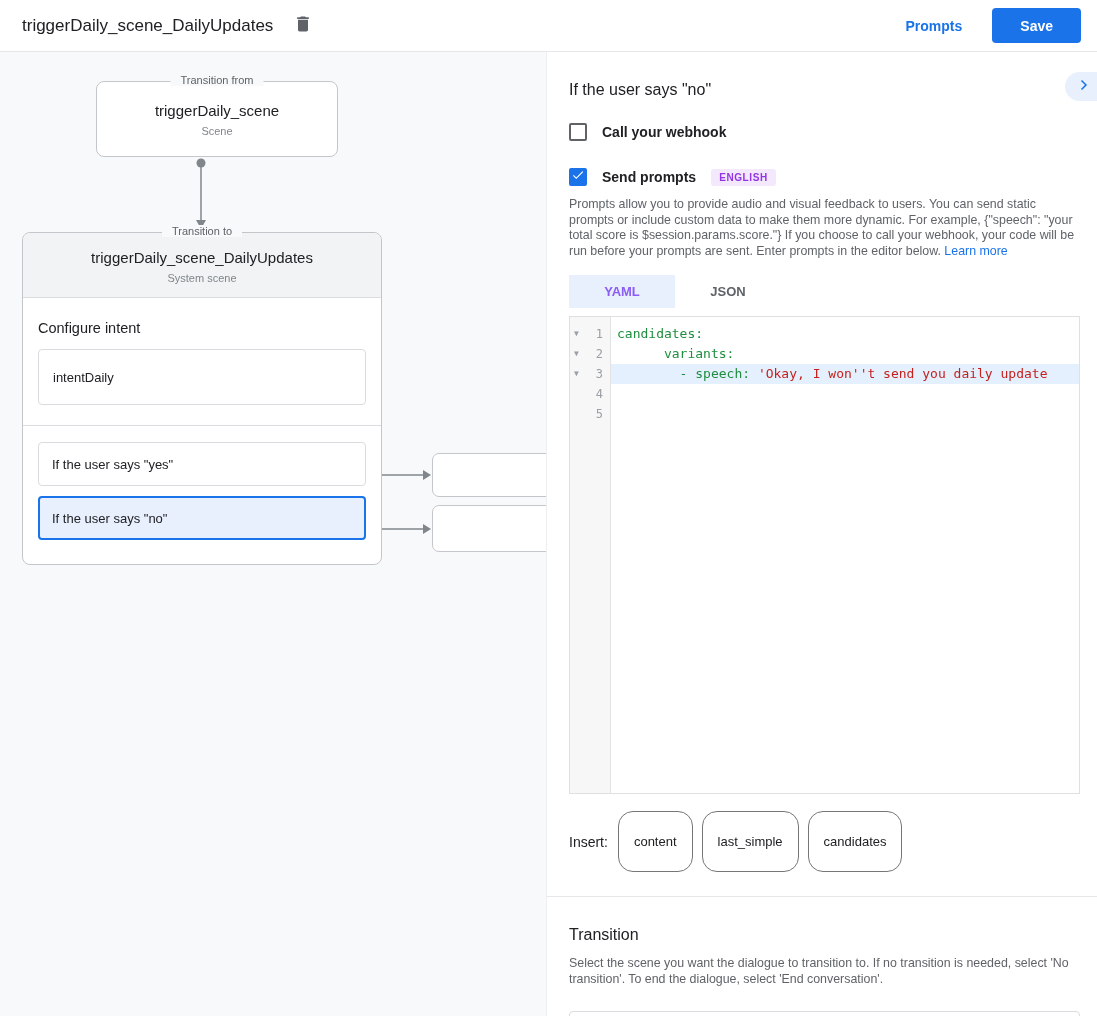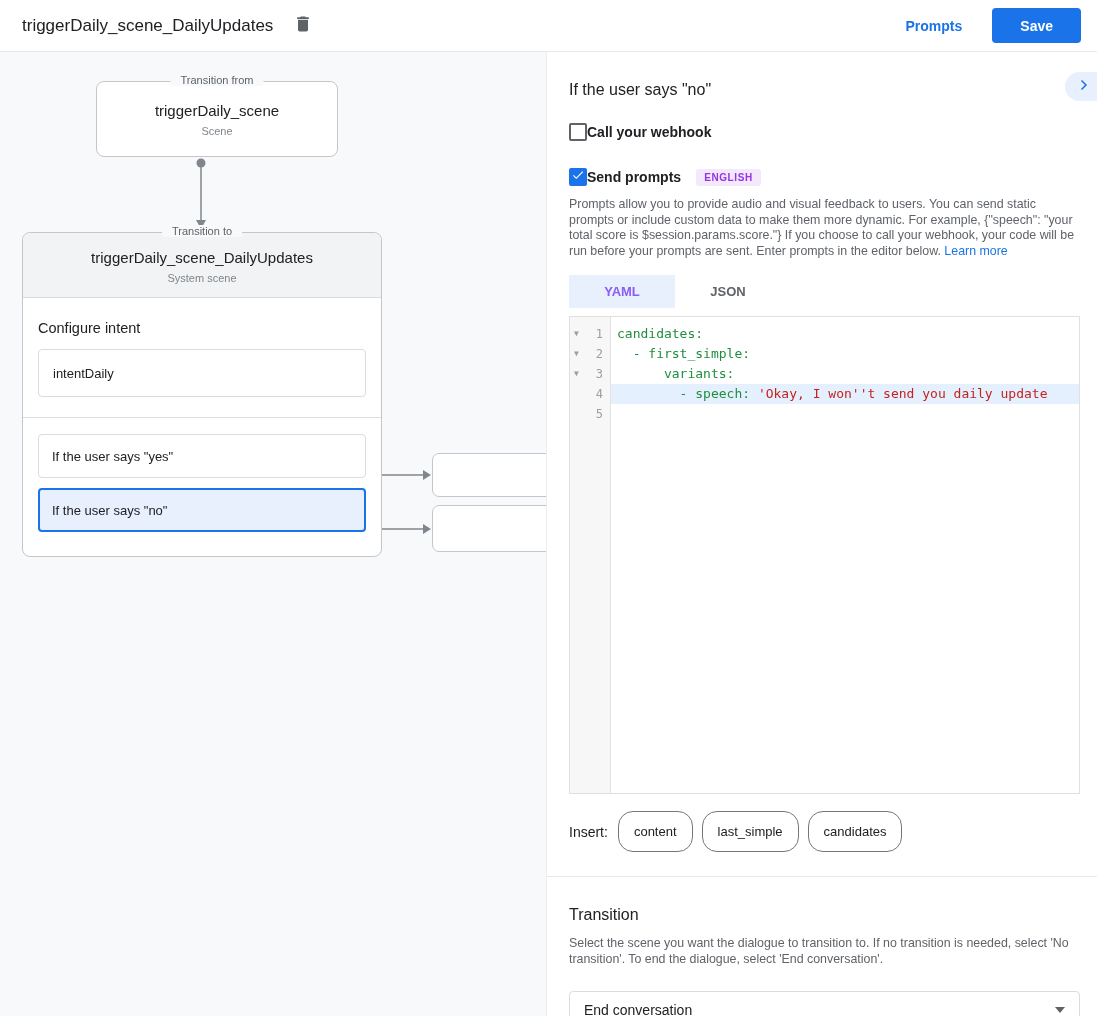--- a/index.html
+++ b/index.html
@@ -30,21 +30,21 @@
   .from-box { left:96px; top:29px; width:242px; height:76px; text-align:center; }
   .from-box .box-title { margin-top:20px; font-size:15px; }
   .box-subtitle { margin-top:6px; font-size:11px; color:#80868b; }
 
   .to-box { left:22px; top:180px; width:360px; }
   .to-header { background:#f1f3f4; border-bottom:1px solid #dadce0; border-radius:8px 8px 0 0;
     text-align:center; padding:16px 8px 13px; }
   .to-header .box-title { font-size:15px; }
   .to-body { padding:22px 15px 14px; }
   .section-label { font-size:14.5px; color:#202124; margin-bottom:13px; }
-  .intent-box { border:1px solid #dadce0; border-radius:4px; height:48px; display:flex;
+  .intent-box { border:1px solid #dadce0; border-radius:4px; height:56px; display:flex;
     align-items:center; padding:0 14px; font-size:13px; margin-bottom:20px; background:#fff; }
   .to-divider { border-top:1px solid #dadce0; margin:0 -15px 16px; }
   .condition { border:1px solid #dadce0; border-radius:4px; height:44px; display:flex;
     align-items:center; padding:0 13px; font-size:13px; margin-bottom:10px; background:#fff; }
   .condition.selected { background:#e8f0fe; border:2px solid #1a73e8; padding:0 12px; }
 
   .target-box { position:absolute; left:432px; width:140px; background:#fff;
     border:1px solid #c3c7cb; border-radius:7px; }
   .connectors { position:absolute; left:0; top:0; pointer-events:none; }
 
@@ -52,21 +52,21 @@
   .panel-title { margin-top:29px; font-size:16px; color:#202124; }
   .expand-pill { position:absolute; right:0; top:20px; width:32px; height:29px; background:#e8f0fe;
     border:none; border-radius:16px 0 0 16px; cursor:pointer; display:flex; align-items:center;
     justify-content:center; padding-left:4px; }
   .cb-row { display:flex; align-items:center; }
   .cb-row.webhook { margin-top:24px; }
   .cb-row.prompts { margin-top:27px; }
   .cb { width:18px; height:18px; border:2px solid #5f6368; border-radius:2px; background:#fff;
     flex:none; cursor:pointer; }
   .cb.checked { background:#1a73e8; border-color:#1a73e8; display:flex; align-items:center; justify-content:center; }
-  .cb-label { font-size:14px; font-weight:bold; color:#202124; }
+  .cb-label { margin-left:15px; font-size:14px; font-weight:bold; color:#202124; }
   .lang-badge { margin-left:15px; background:#f4e8fd; color:#9334e6; font-size:10px; font-weight:bold;
     letter-spacing:0.6px; padding:3px 8px; border-radius:3px; }
   .desc { margin-top:11px; font-size:12.4px; line-height:15.6px; color:#5f6368; max-width:515px; }
   .link { color:#1a73e8; text-decoration:none; cursor:pointer; }
 
   .tabs { margin-top:16px; display:flex; }
   .tab { width:106px; height:33px; display:flex; align-items:center; justify-content:center;
     font-size:13px; font-weight:bold; color:#5f6368; cursor:pointer; }
   .tab.active { background:#e8f0fe; color:#8b5cf6; }
 
@@ -78,21 +78,21 @@
   .fold { width:15px; padding-left:4px; font-size:8px; color:#9aa0a6; line-height:1; }
   .lnum { flex:1; text-align:right; padding-right:7px; font-size:12px; color:#9aa0a6; }
   .code { flex:1; padding-top:7px; overflow:hidden; }
   .code-row { height:20px; line-height:20px; white-space:pre; padding-left:6px; }
   .code-row.hl { background:#e4f0fd; }
   .c-key { color:#1e8e3e; }
   .c-str { color:#c5221f; }
 
   .insert-row { margin-top:17px; display:flex; align-items:center; }
   .insert-label { font-size:14px; color:#202124; margin-right:10px; }
-  .chip { border:1px solid #747775; border-radius:15px; background:#fff; padding:12px 15px;
+  .chip { border:1px solid #747775; border-radius:15px; background:#fff; padding:22px 15px;
     font-size:13px; color:#202124; margin-right:9px; cursor:pointer; font-family:inherit; }
 
   .panel-divider { border-top:1px solid #e6e8ea; margin:24px -17px 0 -22px; }
 
   .transition-title { margin-top:29px; font-size:16px; color:#202124; }
   .transition-desc { margin-top:12px; font-size:12.4px; line-height:15.6px; color:#5f6368; max-width:520px; }
   .select-box { margin-top:23px; border:1px solid #dadce0; border-radius:4px; height:38px;
     display:flex; align-items:center; justify-content:space-between; padding:0 14px; font-size:14px;
     cursor:pointer; background:#fff; }
   .caret { width:0; height:0; border-left:5px solid transparent; border-right:5px solid transparent;
@@ -211,21 +211,20 @@
             <span class="fold"></span>
             <span class="lnum">4</span>
           </div>
           <div class="gutter-row">
             <span class="fold"></span>
             <span class="lnum">5</span>
           </div>
         </div>
       <div class="code">
           <div class="code-row"><span class="c-key">candidates:</span></div>
-          <div class="code-row"><span class="c-key">  - first_simple:</span></div>
           <div class="code-row"><span class="c-key">      variants:</span></div>
           <div class="code-row hl"><span class="c-key">        - speech: </span><span class="c-str">'Okay, I won''t send you daily update</span></div>
           <div class="code-row"></div>
         </div>
     </div>
 
     <div class="insert-row">
       <div class="insert-label">Insert:</div>
       <button class="chip">content</button>
       <button class="chip">last_simple</button>

